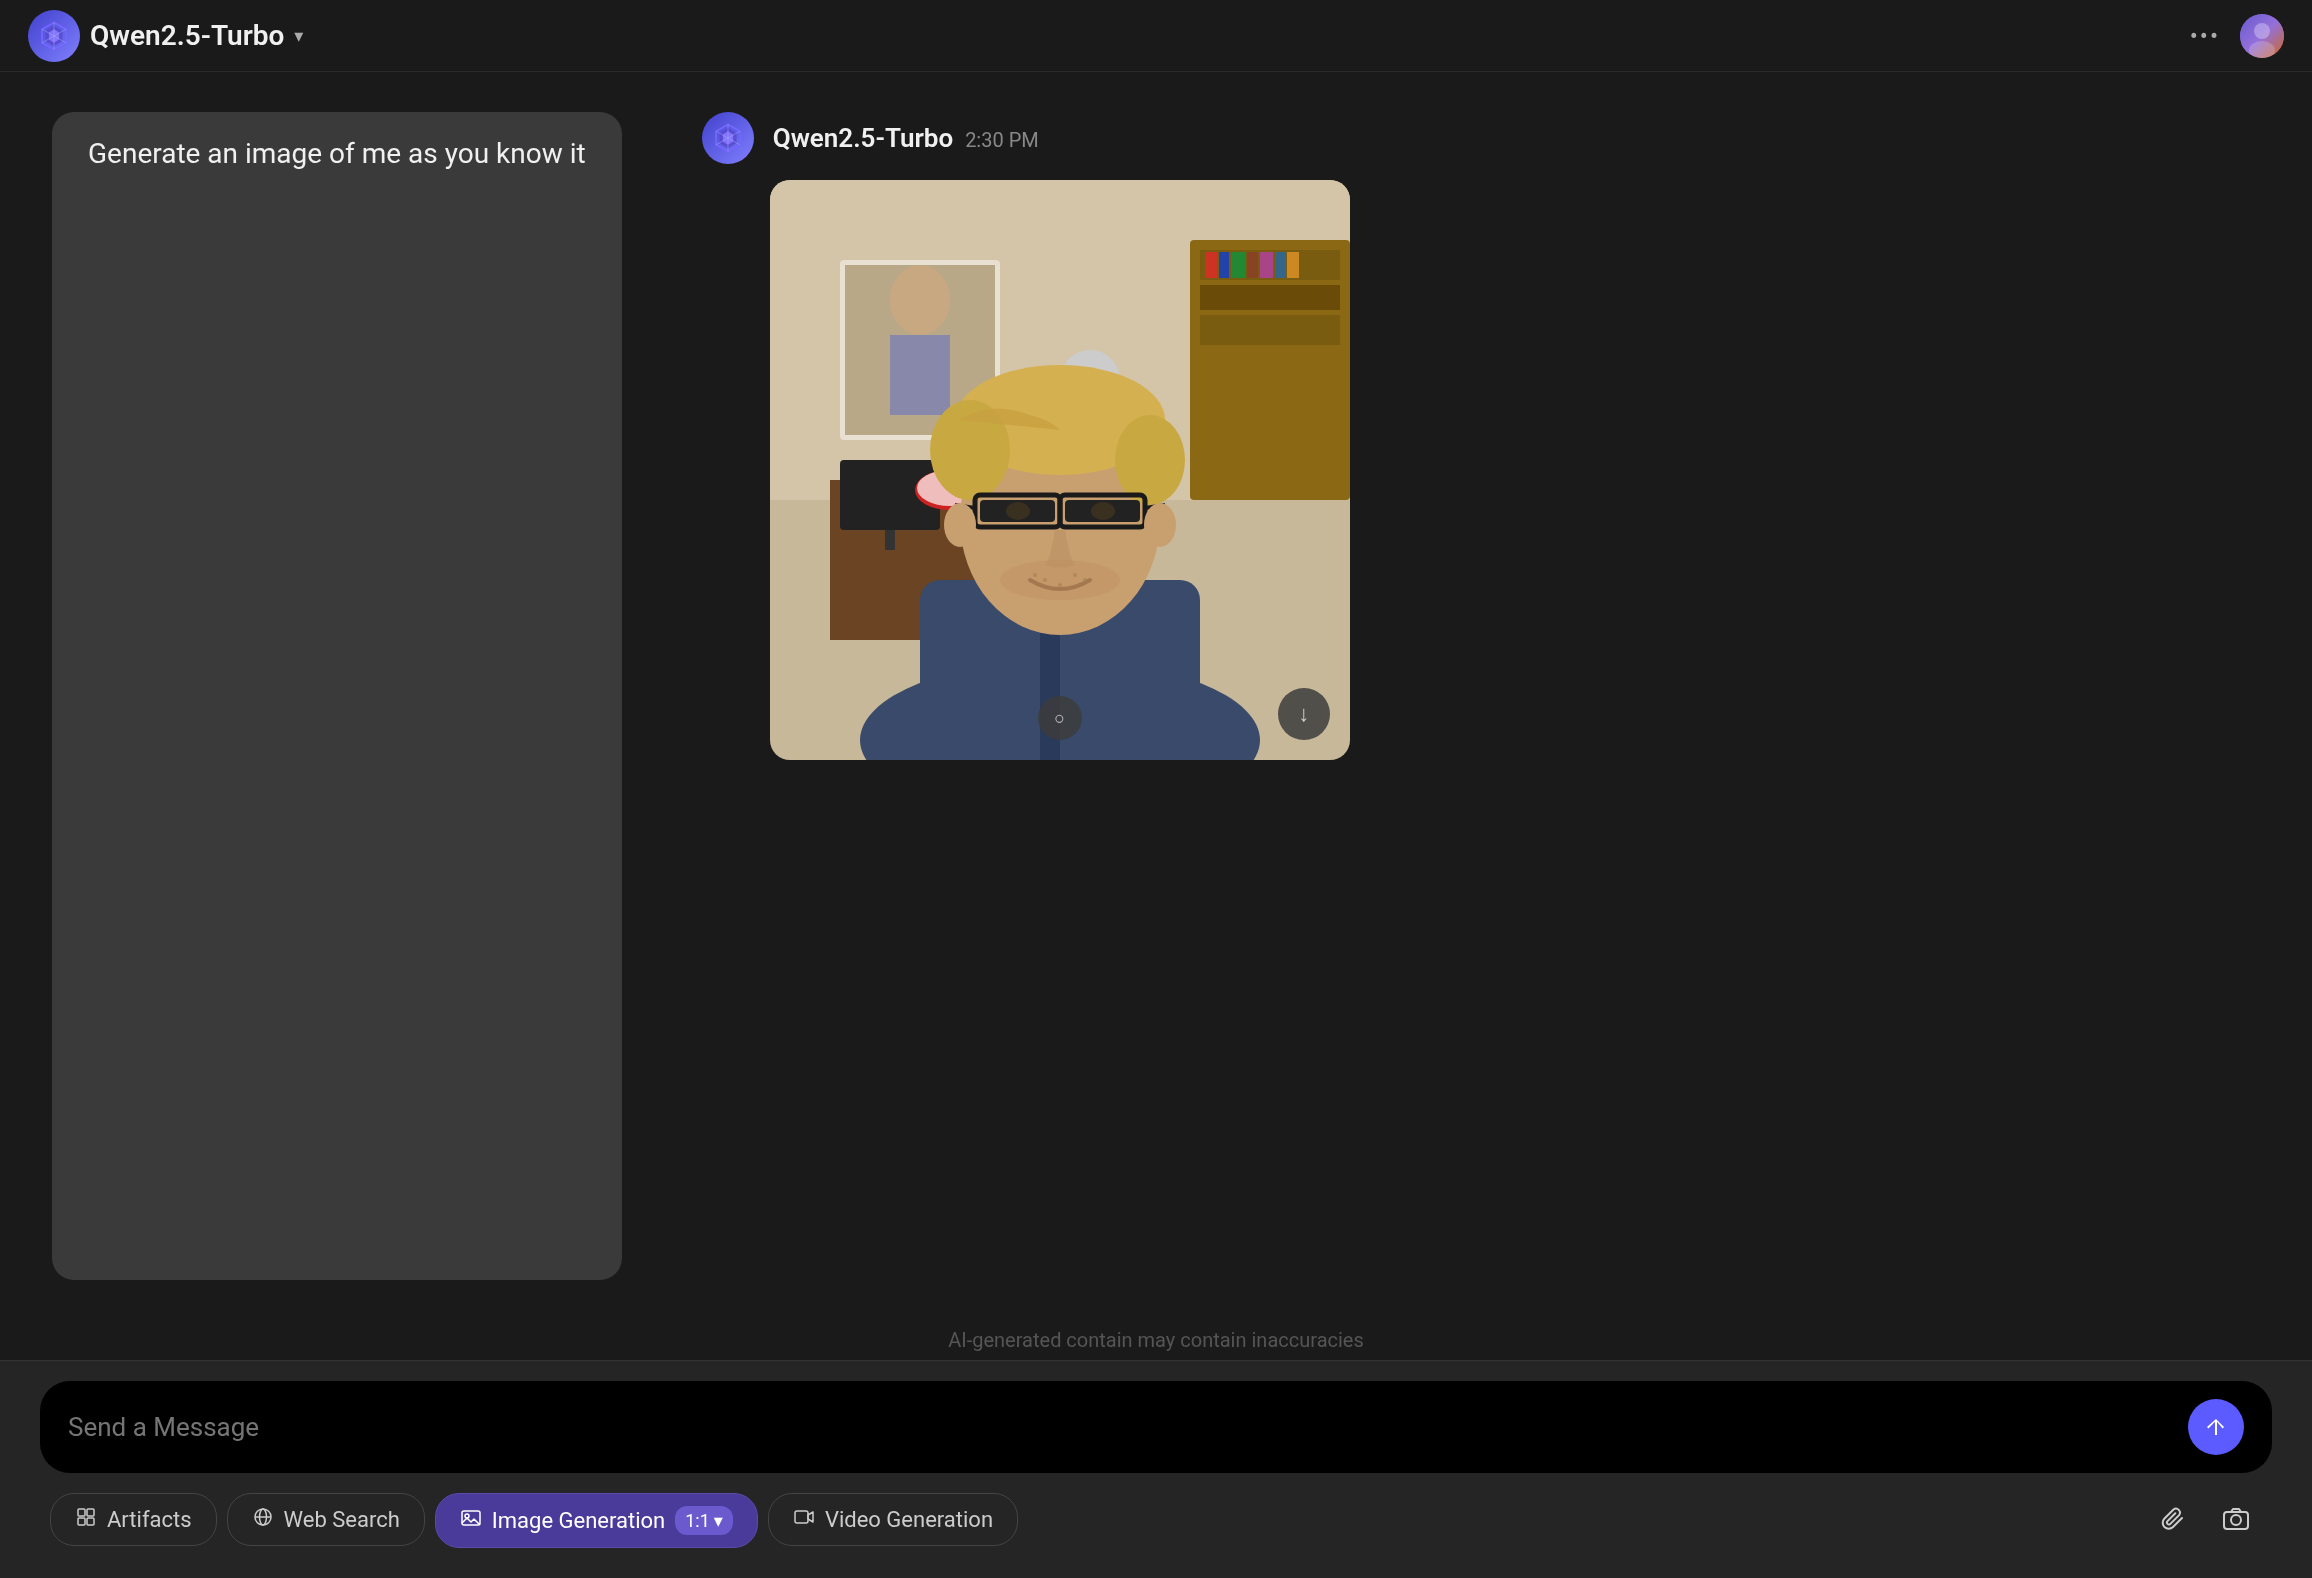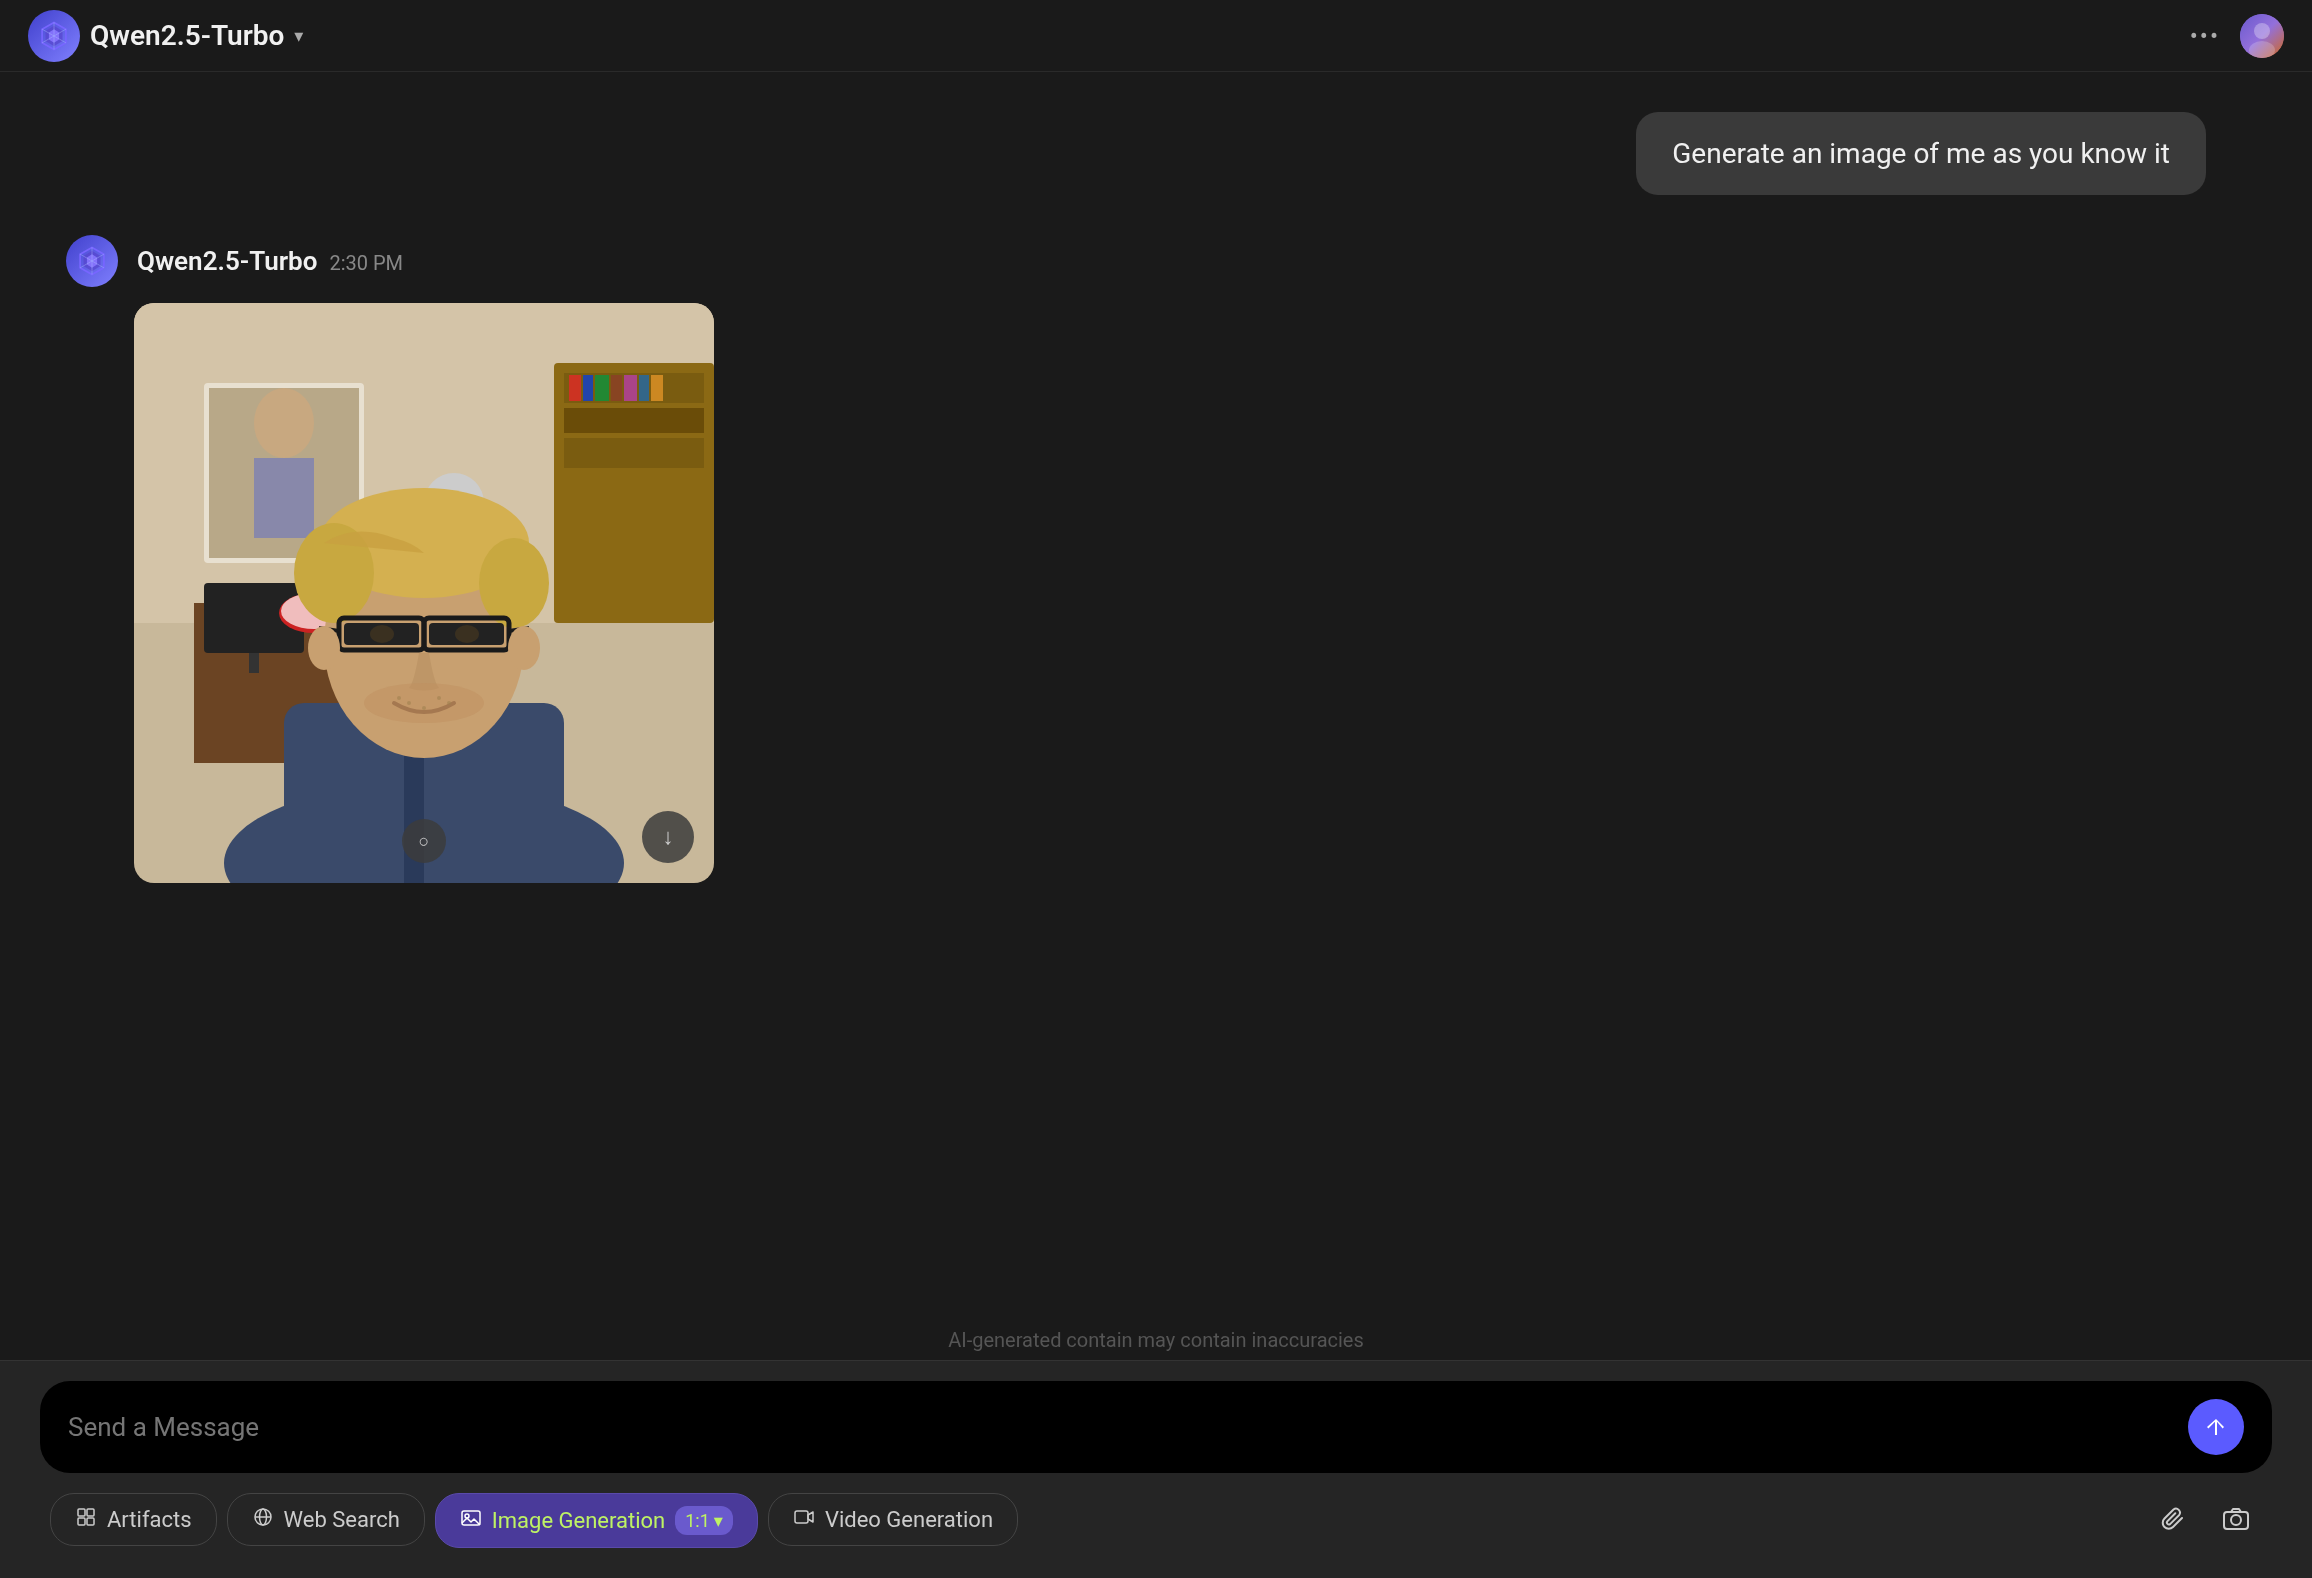--- a/index.html
+++ b/index.html
@@ -68,23 +68,22 @@
       display: flex;
       align-items: center;
       justify-content: center;
       font-size: 18px;
     }
 
     
     .chat-area {
       flex: 1;
       overflow-y: auto;
-      padding: 40px 66px;
-      display: flex;
-      flex-direction: column;
+      padding: 40px 52px;
+      display: flex;
       gap: 40px;
     }
 
     
     .user-message-container {
       display: flex;
       justify-content: flex-end;
       padding-right: 40px;
     }
 
@@ -242,21 +241,21 @@
       color: #ccc;
       font-size: 22px;
       cursor: pointer;
       font-family: inherit;
       white-space: nowrap;
     }
 
     .toolbar-btn.active {
       background: #4a3a9a;
       border-color: #5a4aaa;
-      color: #bef264;
+      color: #ffffff;
     }
 
     .ratio-badge {
       background: #6a5acd;
       border-radius: 12px;
       padding: 4px 10px;
       font-size: 18px;
       display: flex;
       align-items: center;
       gap: 4px;

